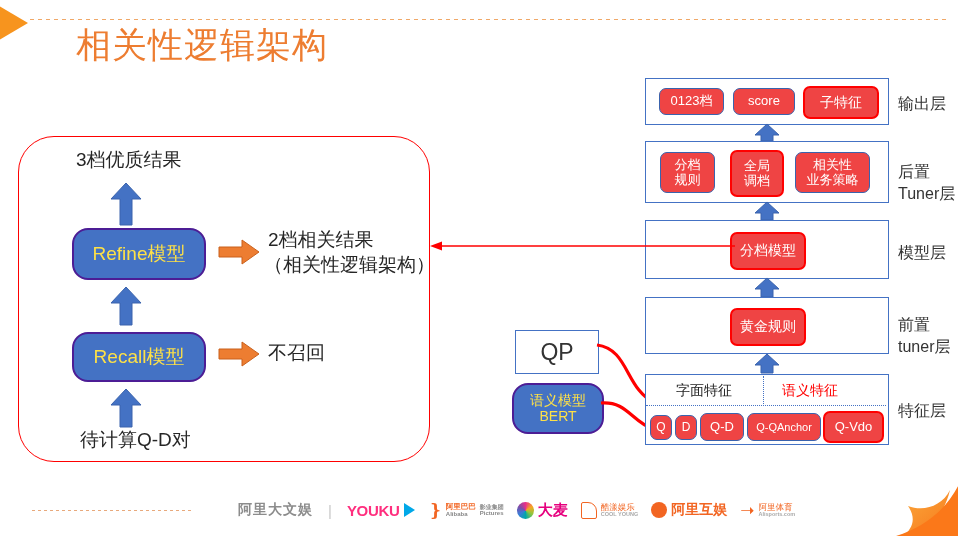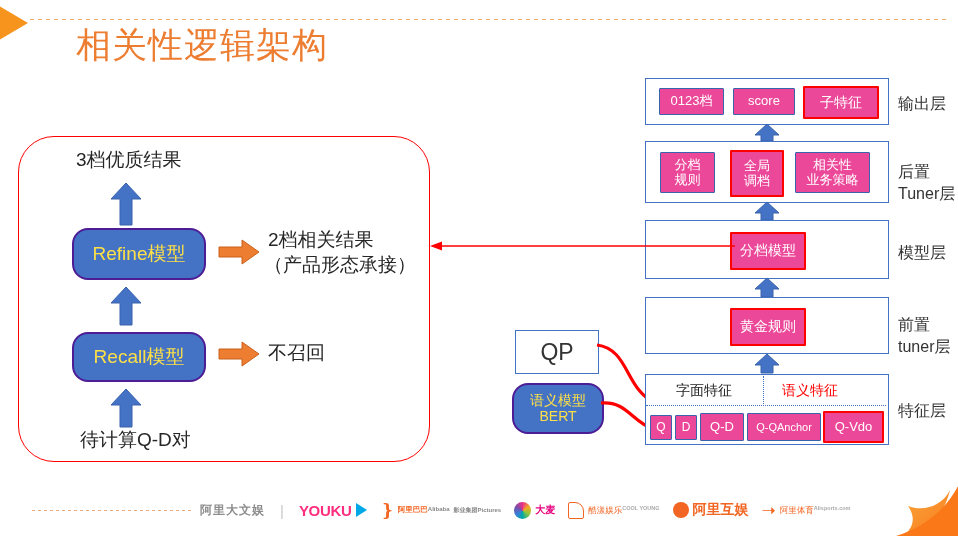--- a/index.html
+++ b/index.html
@@ -35,33 +35,33 @@
   .footer-dots{
     position:absolute;left:32px;top:510px;width:160px;height:1px;
     background-image:linear-gradient(to right,#E8A97C 0 3px,transparent 3px 6px);
     background-size:6px 1px;background-repeat:repeat-x;
   }
   .footer-logos{
     position:absolute;left:200px;top:492px;height:36px;
     display:flex;align-items:center;gap:13px;
   }
   .logo{display:flex;align-items:center;gap:4px;white-space:nowrap;}
-  .logo-text{font-size:12px;font-weight:bold;color:#8c8c8c;letter-spacing:1px;}
+  .logo-text{font-size:14px;font-weight:bold;color:#8c8c8c;letter-spacing:1px;margin-left:38px;}
   .logo-sep{color:#c8c8c8;font-size:15px;margin:0 2px;}
   .yk-text{font-size:15px;font-weight:bold;color:#FF2E7E;letter-spacing:-.3px;}
   .yk-arrow{width:0;height:0;border-top:7px solid transparent;border-bottom:7px solid transparent;border-left:11px solid #00A8E8;}
   .ali-swirl{font-size:17px;color:#F26522;font-weight:bold;transform:scaleX(-1);}
-  .mini-stack{display:flex;flex-direction:row;line-height:1.02;}
+  .mini-stack{display:flex;flex-direction:column;line-height:1.02;}
   .mini-1{font-size:7.5px;font-weight:bold;color:#F26522;}
   .mini-2{font-size:6px;font-weight:bold;color:#888;}
   .flower{
     width:17px;height:17px;border-radius:50%;
     background:conic-gradient(#e8308a,#f7a823,#8dc63f,#00a8a8,#3b7dd8,#7b4ea8,#e8308a);
   }
-  .damai{font-size:10px;font-weight:bold;color:#E6007E;}
+  .damai{font-size:15px;font-weight:bold;color:#E6007E;}
   .cool-ico{width:14px;height:15px;border:1.6px solid #F26522;border-radius:2px 9px 2px 2px;}
   .cool-t1{font-size:8.5px;font-weight:normal;color:#F26522;}
   .cool-t2{font-size:5.5px;color:#aaa;font-weight:bold;}
   .ball{width:16px;height:16px;border-radius:50%;background:#F26522;}
   .hy-text{font-size:14px;font-weight:bold;color:#F26522;}
   .sport-ico{font-size:17px;color:#F26522;font-weight:bold;font-style:italic;}
   .corner-swoosh{
     position:absolute;right:-10px;bottom:-8px;width:130px;height:90px;
   }
 
@@ -76,21 +76,21 @@
     color:#fde047;display:flex;align-items:center;justify-content:center;
     text-align:center;line-height:1.12;
   }
   .up-arrow{position:absolute;}
 
   
   .layer-box{
     position:absolute;border:1.4px solid #4472C4;background:#fff;
   }
   .chip{
-    position:absolute;background:#ec4899;border-radius:1px;color:#fff;
+    position:absolute;background:#ef4444;border-radius:7px;color:#fff;
     display:flex;align-items:center;justify-content:center;text-align:center;
     line-height:1.1;border:1.4px solid #3a63ad;
   }
   .chip.redout{border:2.2px solid #FF0000;}
   .layer-label{position:absolute;font-size:16px;color:#333;line-height:1.35;white-space:nowrap;}
   .feat-title{position:absolute;font-size:14px;white-space:nowrap;}
   .dot-h{position:absolute;height:0;border-top:1.4px dotted #4472C4;}
   .dot-v{position:absolute;width:0;border-left:1.4px dotted #4472C4;}
   .plainbox{
     position:absolute;border:1.4px solid #4472C4;background:#fff;
@@ -119,21 +119,21 @@
   </div>
 
   <div class="blue-box" style="left:72px;top:228px;width:130px;height:48px;font-size:19px;">Refine模型</div>
 
   <div class="up-arrow" style="left:218px;top:239px;">
     <svg width="42" height="26" viewBox="0 0 42 26">
         <polygon points="1,8 24,8 24,1 41,13 24,25 24,18 1,18" fill="#ED7D31" stroke="#c9601c" stroke-width="1"></polygon>
       </svg>
   </div>
   <div class="lbl-plain" style="left:268px;top:227px;">2档相关结果</div>
-  <div class="lbl-plain" style="left:264px;top:252px;">（产品形态承接）</div>
+  <div class="lbl-plain" style="left:264px;top:252px;">（相关性逻辑架构）</div>
 
   <div class="up-arrow" style="left:110px;top:286px;">
     <svg width="32" height="40" viewBox="0 0 32 40">
         <polygon points="16,1 31,17 22,17 22,39 10,39 10,17 1,17" fill="#4472C4" stroke="#3a63ad" stroke-width="1"></polygon>
       </svg>
   </div>
 
   <div class="blue-box" style="left:72px;top:332px;width:130px;height:46px;font-size:19px;">Recall模型</div>
 
   <div class="up-arrow" style="left:218px;top:341px;">

